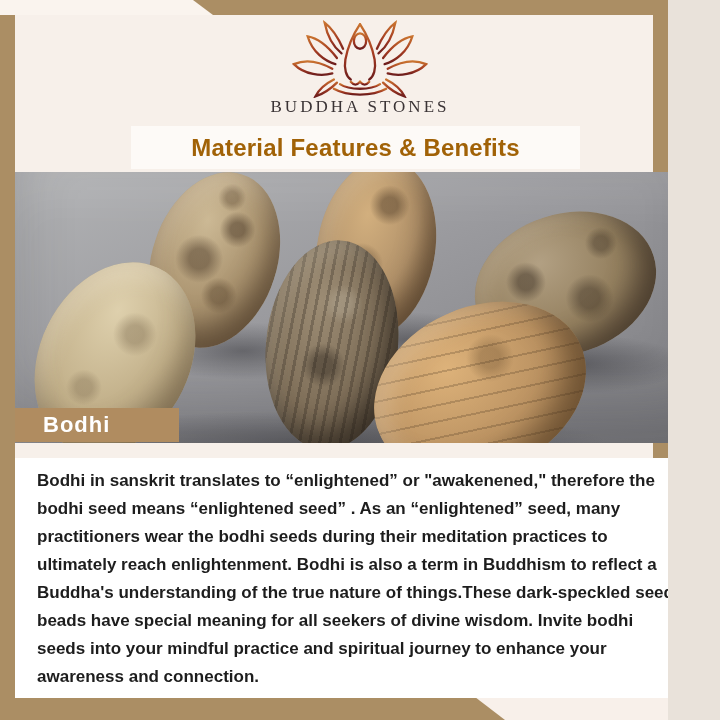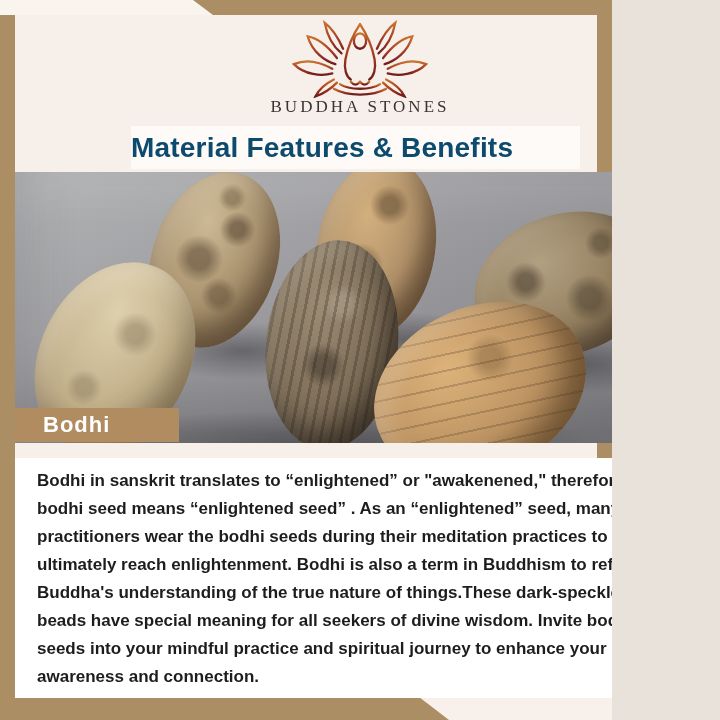--- a/index.html
+++ b/index.html
@@ -1,37 +1,37 @@
 <!DOCTYPE html>
 <html><head>
 <meta charset="utf-8">
 <style>
   html,body{margin:0;padding:0;background:#e9e2da;}
-  .stage{position:relative;width:612px;height:720px;overflow:hidden;
+  .stage{position:relative;width:668px;height:720px;overflow:hidden;
          background:#f7f0ea;font-family:"Liberation Sans",sans-serif;}
 
   
   .border-left{position:absolute;left:0;top:0;width:15px;height:720px;background:#ab8e64;}
   .border-top{position:absolute;left:0;top:0;width:720px;height:15px;background:#ab8e64;}
   .notch-tl{position:absolute;left:0;top:0;width:220px;height:15px;background:#faf4ee;
             clip-path:polygon(0 0,193px 0,213px 100%,0 100%);}
   .border-right{position:absolute;right:0;top:0;width:15px;height:478px;background:#ab8e64;
             clip-path:polygon(0 0,100% 0,100% 100%,0 463px);}
   .border-bottom{position:absolute;left:0;bottom:0;width:720px;height:23px;background:#ab8e64;}
   .notch-br{position:absolute;right:0;bottom:0;width:195px;height:23px;background:#f8f0ea;
             clip-path:polygon(2px 0,100% 0,100% 100%,32px 100%);}
 
   
   .logo-wrap{position:absolute;left:0;top:18px;width:720px;text-align:center;}
   .brand-name{position:absolute;left:0;top:97px;width:720px;text-align:center;
               font-family:"Liberation Serif",serif;font-size:17px;letter-spacing:3px;
               color:#3a3335;}
   .title-band{position:absolute;left:131px;top:126px;width:449px;height:43px;background:#fdfaf7;}
-  .page-title{width:100%;line-height:43px;font-size:28px;font-weight:bold;
-              color:#0c4a6e;letter-spacing:.2px;}
+  .page-title{width:100%;line-height:43px;text-align:center;font-size:24px;font-weight:bold;
+              color:#a16207;letter-spacing:.2px;}
 
   
   .photo{position:absolute;left:15px;top:172px;width:690px;height:271px;overflow:hidden;
          background:linear-gradient(155deg,#b2b3b5 0%,#9a9a9e 45%,#7d7d81 100%);
          box-shadow:inset 0 -45px 60px rgba(40,40,45,.22), inset 0 30px 40px rgba(255,255,255,.07);}
   .sshadow{position:absolute;border-radius:50%;
            background:radial-gradient(ellipse at center,rgba(35,35,40,.42),rgba(35,35,40,0) 70%);}
   #sh-a{left:128px;top:150px;width:200px;height:58px;}
   #sh-b{left:298px;top:140px;width:190px;height:55px;}
   #sh-c{left:448px;top:162px;width:225px;height:60px;}

